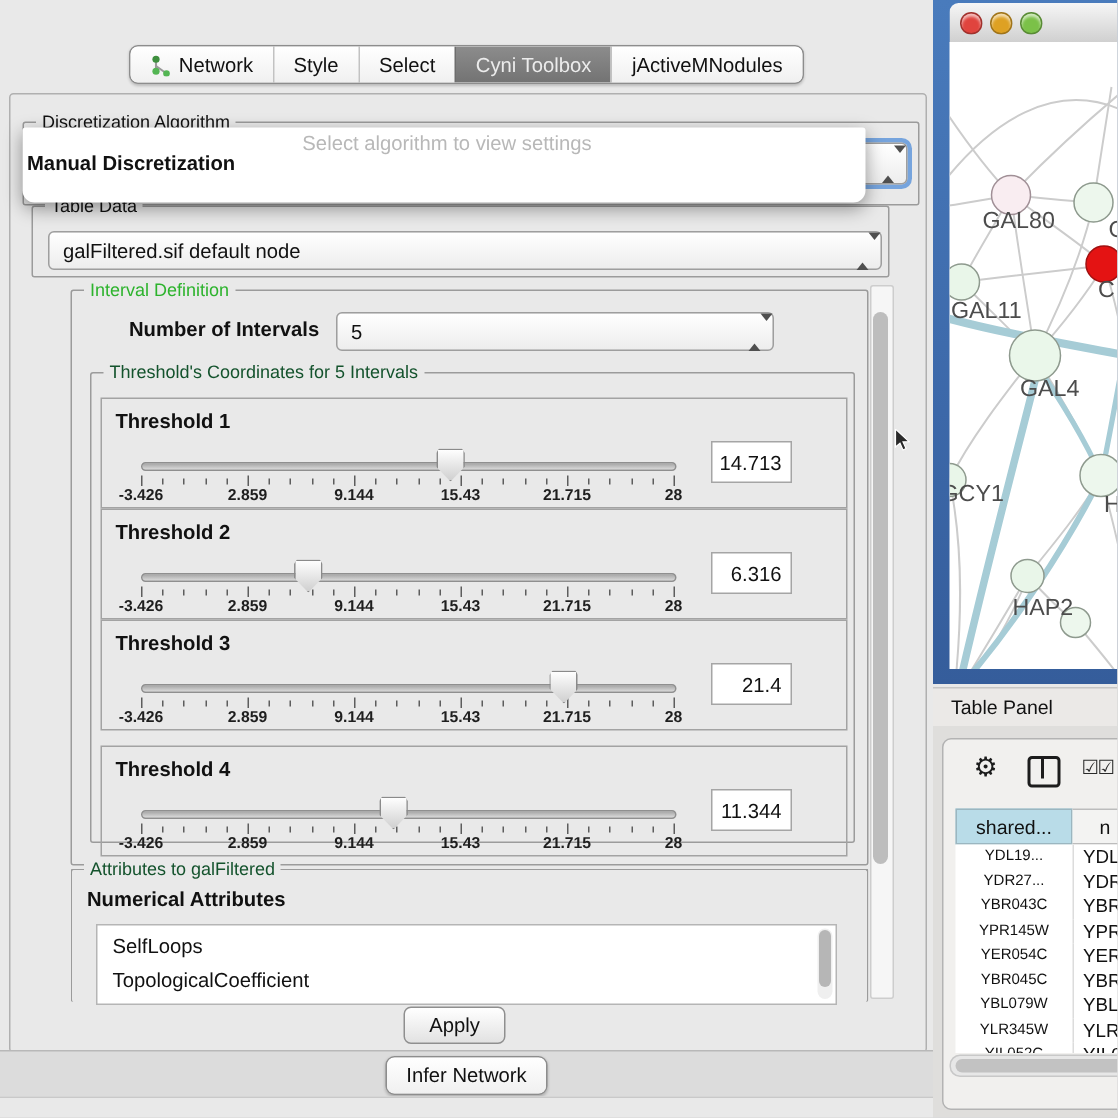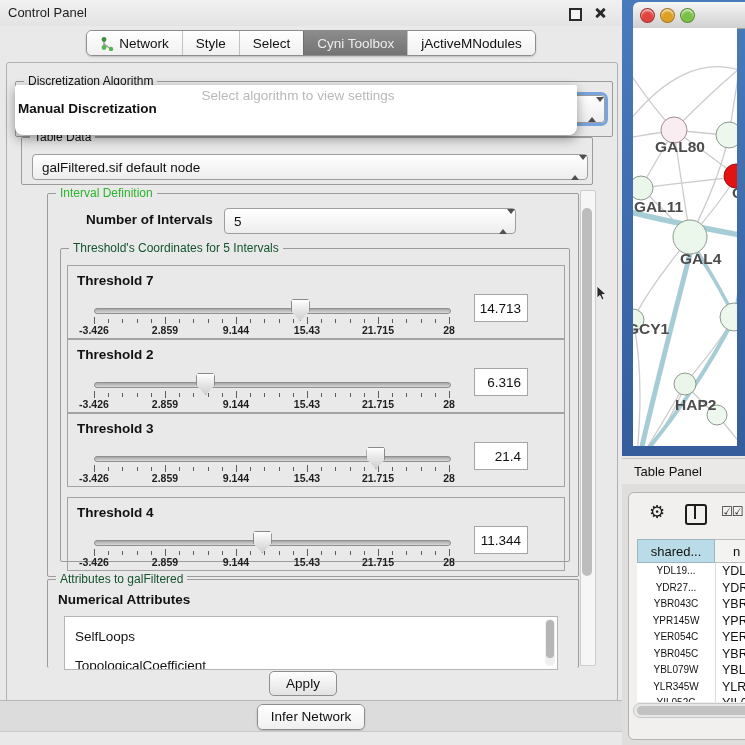--- a/index.html
+++ b/index.html
@@ -37,33 +37,33 @@
   .th-label{position:absolute;left:9px;top:7px;font-weight:bold;font-size:13.5px;}
   .th-scale{position:absolute;left:26px;top:0;width:355px;height:72px;}
   .th-track{position:absolute;left:0;top:42px;width:355px;height:4px;border:1px solid #8f8f8f;border-radius:3px;background:linear-gradient(#a6a6a6,#dadada);}
   .th-thumb{position:absolute;top:33px;width:17px;height:20px;margin-left:-8px;background:linear-gradient(#fefefe,#d0d0d0);border:1px solid #8a8a8a;clip-path:polygon(10% 0,90% 0,100% 14%,100% 55%,50% 100%,0 55%,0 14%);}
   .tick{position:absolute;top:53px;width:1px;height:4px;background:#5d5d5d;}
   .tick.major{top:51px;height:7px;}
   .th-axislabel{position:absolute;top:58px;transform:translateX(-50%);font-size:10.5px;font-weight:bold;color:#1e1e1e;white-space:nowrap;}
   .th-value{position:absolute;left:406px;top:28px;width:54px;height:28px;background:#fff;border:1px solid #a5a5a5;font-size:13.5px;display:flex;align-items:center;justify-content:flex-end;padding-right:6px;box-sizing:border-box;}
   .attrs-label{position:absolute;left:10px;top:12px;font-weight:bold;font-size:13.5px;}
   .attr-list{position:absolute;left:16px;top:36px;width:492px;height:52px;background:#fff;border:1px solid #b5b5b5;overflow:hidden;}
-  .attr-item{padding:12px 0 1px 10px;font-size:13.5px;line-height:16px;white-space:nowrap;}
+  .attr-item{padding:6px 0 1px 10px;font-size:13.5px;line-height:16px;white-space:nowrap;}
   .list-vscroll{position:absolute;right:2px;top:2px;width:10px;height:47px;background:#efefef;border-radius:5px;}
   .list-vscroll .thumb{position:absolute;left:1px;top:1px;width:8px;height:38px;background:#b6b6b6;border-radius:4px;}
   .content-vscroll{position:absolute;left:573px;top:127px;width:14px;height:474px;background:#f6f6f6;border:1px solid #cdcdcd;border-radius:2px;}
   .content-vscroll .thumb{position:absolute;left:1px;top:17px;width:10px;height:368px;background:#bdbdbd;border-radius:5px;}
   .apply-btn{position:absolute;left:262px;top:608px;width:66px;height:23px;border:1px solid #8f8f8f;border-radius:5px;background:linear-gradient(#ffffff,#e2e2e2);display:flex;align-items:center;justify-content:center;font-size:13.5px;}
   .cp-bottom{position:absolute;left:0;top:700px;width:622px;height:31px;background:#dcdcdc;border-top:1px solid #b8b8b8;display:flex;justify-content:center;align-items:center;}
   .cp-foot{position:absolute;left:0;top:731px;width:622px;height:14px;background:#e9e9e9;border-top:1px solid #c9c9c9;}
   
   .net-window{position:absolute;left:622px;top:0;width:123px;height:456px;background:linear-gradient(#497bbc 0%,#3c68a9 60%,#355d9b 100%);}
   .net-titlebar{position:absolute;left:11px;top:2px;right:0;height:26px;background:linear-gradient(#f6f6f6,#d0d0d0);border-radius:6px 0 0 0;border-bottom:1px solid #9f9f9f;}
   .tl{position:absolute;top:6px;width:13px;height:13px;border-radius:50%;border:1px solid rgba(0,0,0,.28);box-shadow:inset 0 2px 2px rgba(255,255,255,.65);}
-  .net-canvas{position:absolute;left:11px;top:28px;width:104px;height:418px;background:#ffffff;overflow:hidden;font-weight:bold;}
+  .net-canvas{position:absolute;left:11px;top:28px;width:112px;height:418px;background:#ffffff;overflow:hidden;}
   
   .tp-header{position:absolute;left:622px;top:458px;width:123px;height:26px;background:#ebe9e7;border-top:1px solid #c6c6c6;}
   .tp-title{position:absolute;left:12px;top:5px;font-size:13px;}
   .tp-body{position:absolute;left:622px;top:484px;width:123px;height:261px;background:#dfdedc;}
   .tp-inner{position:absolute;left:6px;top:8px;width:132px;height:246px;background:#f1f0ee;border:1px solid #b3b3b3;border-radius:6px;}
   .gear{position:absolute;left:20px;top:8px;font-size:18px;color:#1c1c1c;}
   .cols-icon{position:absolute;left:56px;top:11px;width:18px;height:17px;border:2px solid #1c1c1c;border-radius:3px;}
   .cols-icon .mid{position:absolute;left:7px;top:0;width:2px;height:13px;background:#1c1c1c;}
   .checks{position:absolute;left:92px;top:11px;font-size:13px;color:#2a2a2a;letter-spacing:-1px;}
   .tp-headerrow{position:absolute;left:8px;top:46px;width:128px;height:24px;display:flex;}
@@ -77,25 +77,20 @@
   .tp-row .c2{flex:1;padding-left:6px;border-left:1px solid #dcdcdc;font-size:12.5px;line-height:16.5px;white-space:nowrap;overflow:hidden;}
   .tp-hscroll{position:absolute;left:4px;top:210px;width:132px;height:13px;background:#e7e7e7;border:1px solid #c8c8c8;border-radius:7px;}
   .tp-hscroll .thumb{position:absolute;left:3px;top:2px;width:112px;height:9px;background:#c2c2c2;border-radius:5px;}
   .cursor{position:absolute;left:596px;top:286px;z-index:40;}
 </style>
 </head>
 <body>
 
 <div class="screen">
 
-  <div class="cp-titlebar">
-    <span class="cp-title">Control Panel</span>
-    <span class="win-float"></span>
-    <span class="win-close"></span>
-  </div>
 
   <div class="cp-tabbar">
     <div class="seg-control" id="top-tabbar">
         <div class="seg">
           <span class="net-icon"><svg width="14" height="15" viewBox="0 0 14 15">
               <line x1="4" y1="4" x2="4" y2="12" stroke="#9a9a9a" stroke-width="1.4"></line>
               <line x1="4" y1="8" x2="11" y2="13" stroke="#9a9a9a" stroke-width="1.4"></line>
               <circle cx="4" cy="3.5" r="2.4" fill="#3e8f3e"></circle>
               <circle cx="4" cy="11.5" r="2.4" fill="#53b553"></circle>
               <circle cx="11" cy="13" r="2.2" fill="#53b553"></circle>
@@ -142,21 +137,21 @@
     <div class="group" style="left:40px;top:130px;width:530px;height:382px;">
       <span class="legend green">Interval Definition</span>
       <span class="noi-label">Number of Intervals</span>
       <div class="combo" style="left:176px;top:14px;width:290px;">
         <span class="val">5</span>
         <span class="stepper"><span class="up"></span><span class="dn"></span></span>
       </div>
       <div class="group" style="left:12px;top:54px;width:508px;height:312px;" id="threshold-rows">
         <span class="legend blue">Threshold's Coordinates for 5 Intervals</span>
       <div class="th-row" style="top: 16px;">
-            <div class="th-label">Threshold 7</div>
+            <div class="th-label">Threshold 1</div>
             <div class="th-scale">
               <div class="th-track"></div>
               <div class="tick major" style="left: 0%;"></div>
               <div class="tick" style="left: 4%;"></div>
               <div class="tick" style="left: 8%;"></div>
               <div class="tick" style="left: 12%;"></div>
               <div class="tick" style="left: 16%;"></div>
               <div class="tick major" style="left: 20%;"></div>
               <div class="tick" style="left: 24%;"></div>
               <div class="tick" style="left: 28%;"></div>

